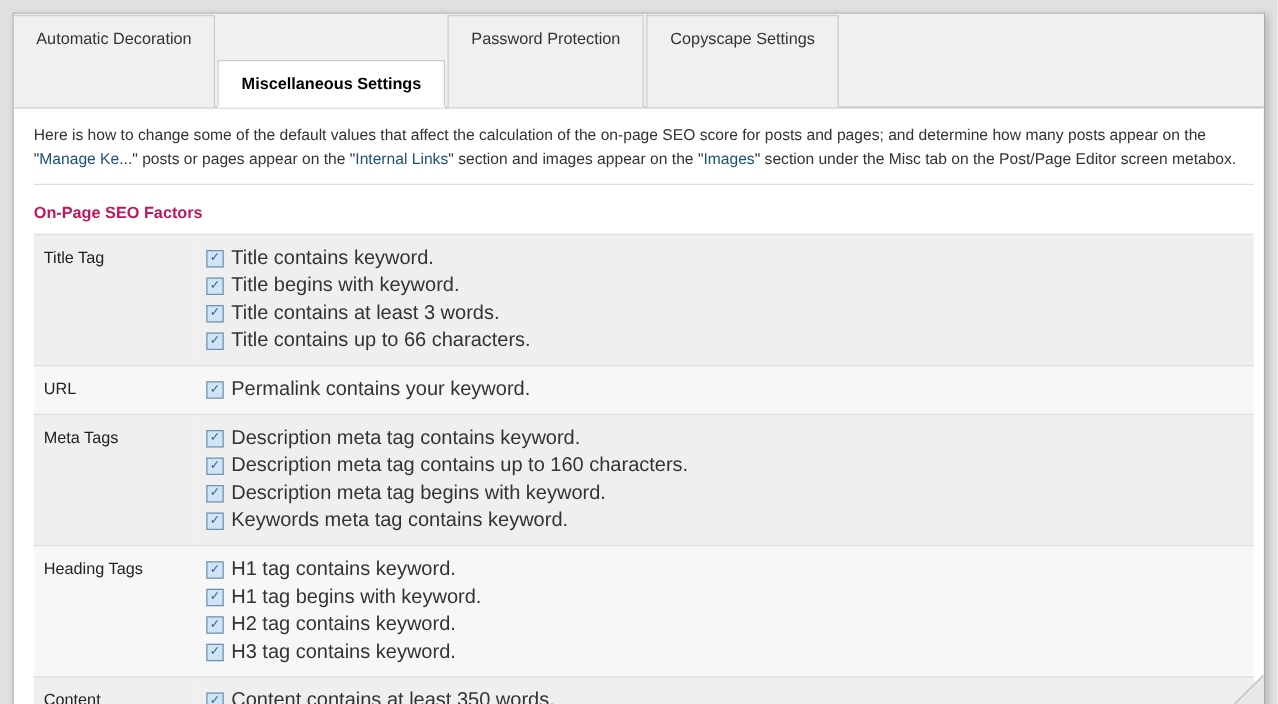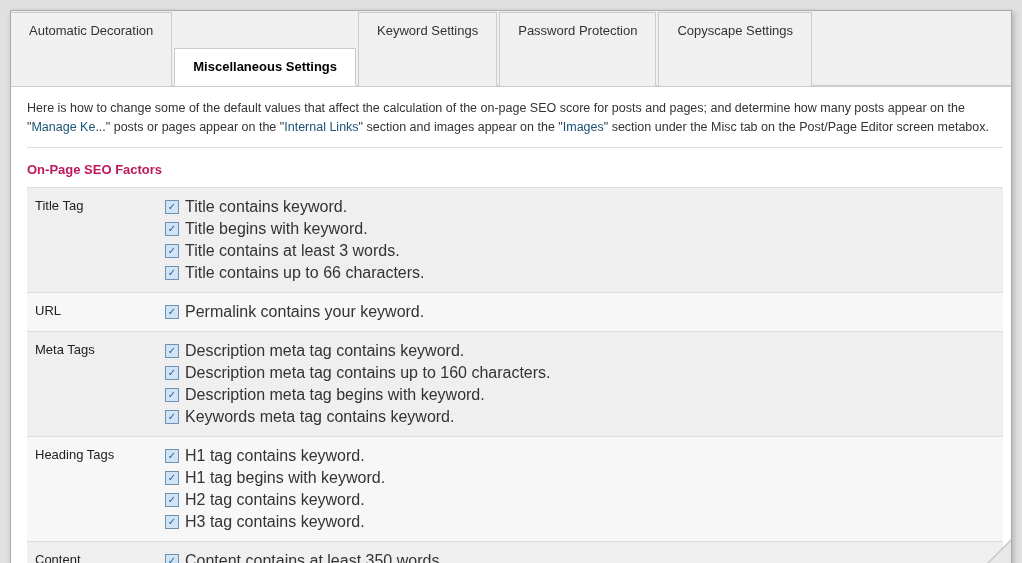--- a/index.html
+++ b/index.html
@@ -172,21 +172,20 @@
     }
   </style>
 </head>
 <body>
 
 <div class="window">
 
   <div class="tabs">
     <div class="tab">Automatic Decoration</div>
     <div class="tab active">Miscellaneous Settings</div>
-    <div class="tab">Keyword Settings</div>
     <div class="tab">Password Protection</div>
     <div class="tab">Copyscape Settings</div>
   </div>
 
   <div class="content">
     <div class="description">
       Here is how to change some of the default values that affect the calculation of the on-page SEO score for posts and pages; and determine how many posts appear on the "<span class="link">Manage Ke</span>..." posts or pages appear on the "<span class="link">Internal Links</span>" section and images appear on the "<span class="link">Images</span>" section under the Misc tab on the Post/Page Editor screen metabox.
     </div>
 
     <div class="section-title">On-Page SEO Factors</div>

